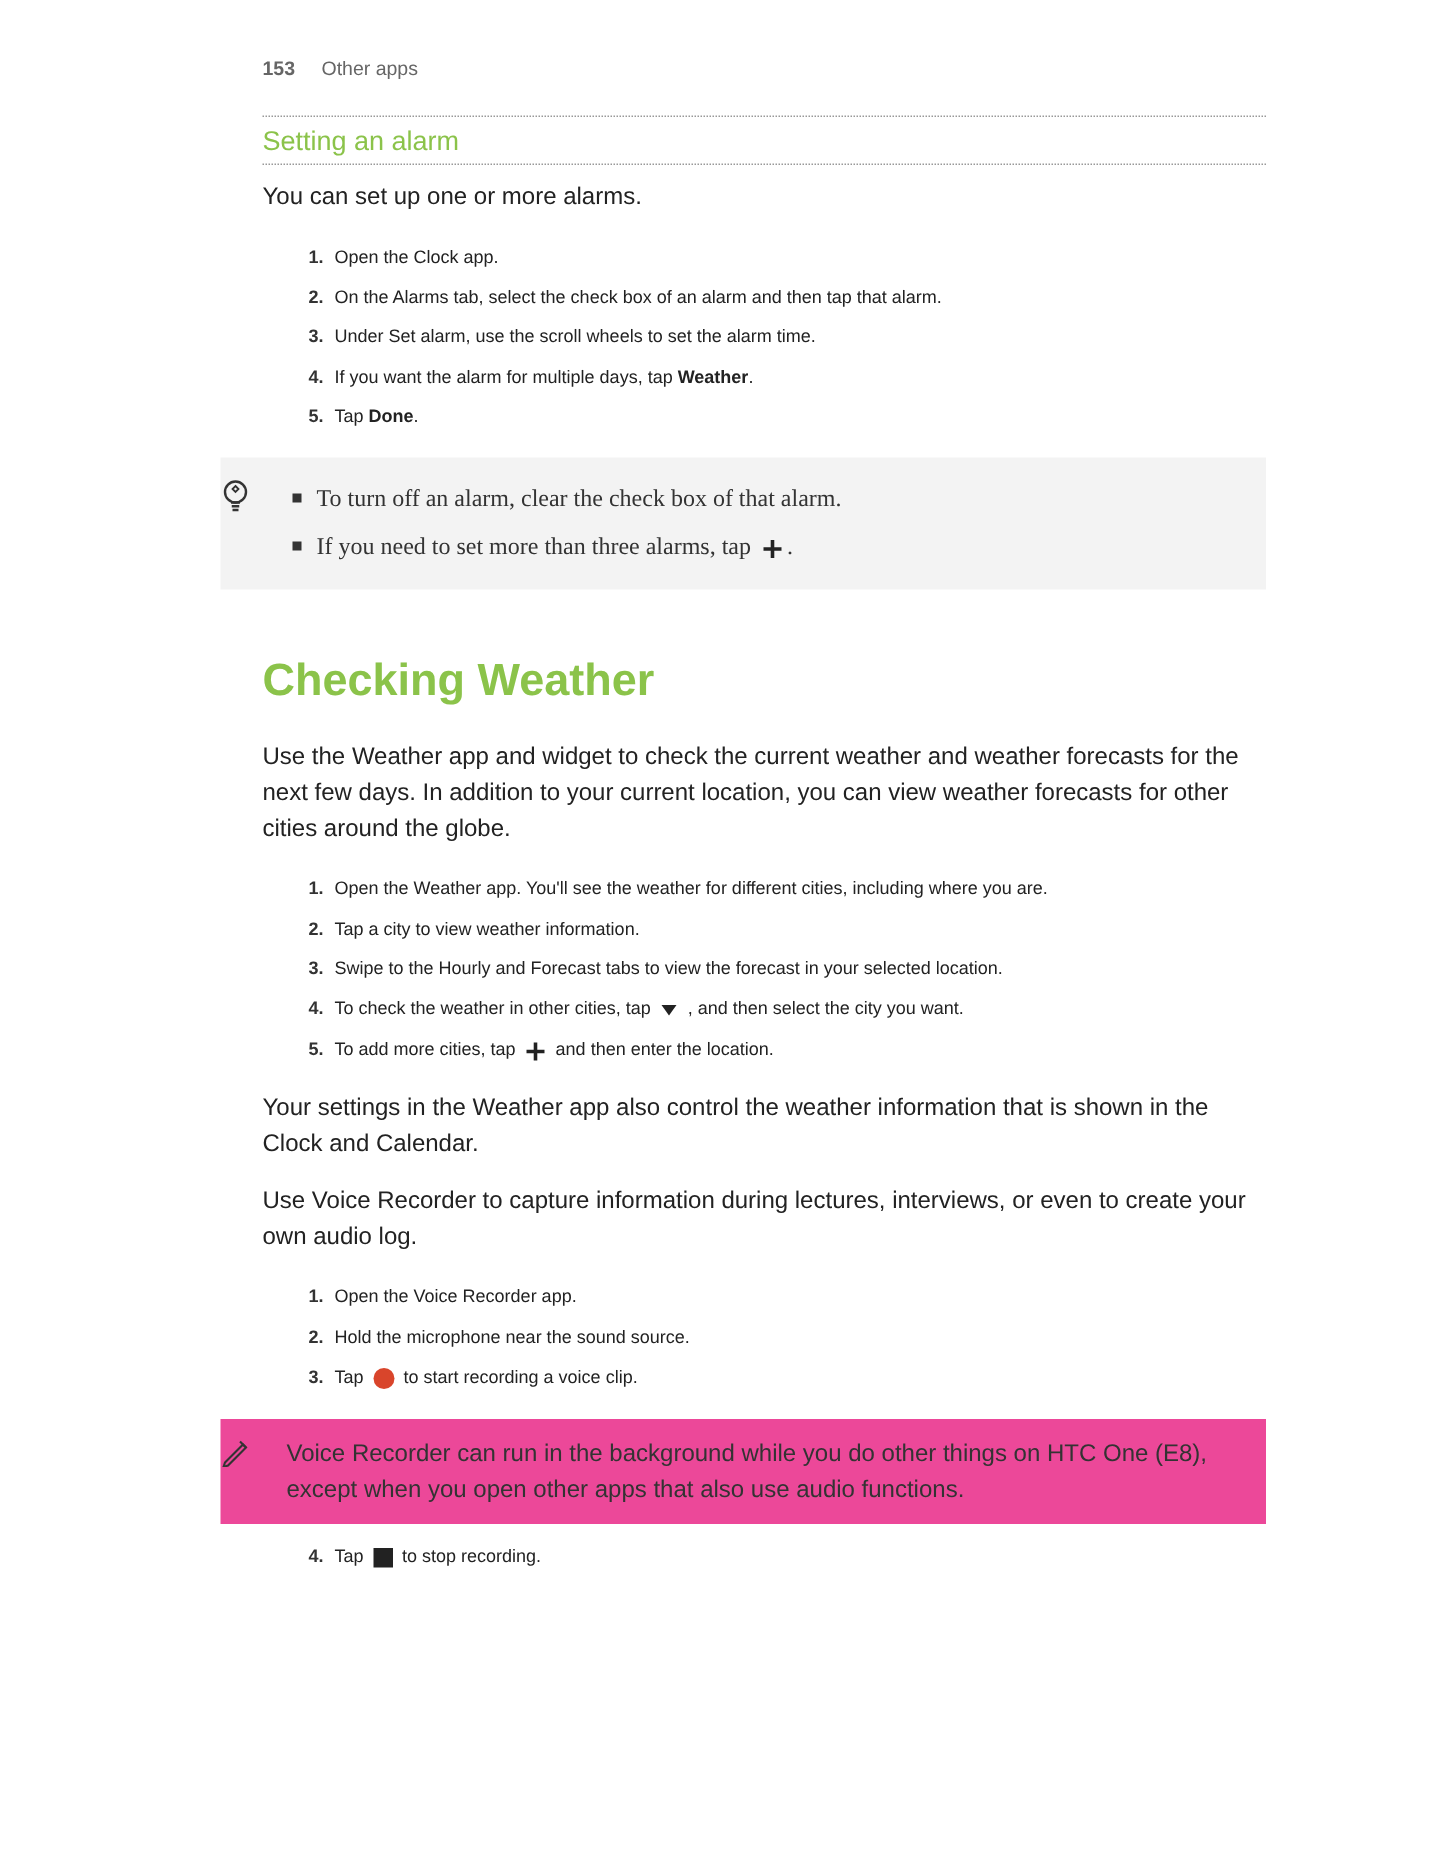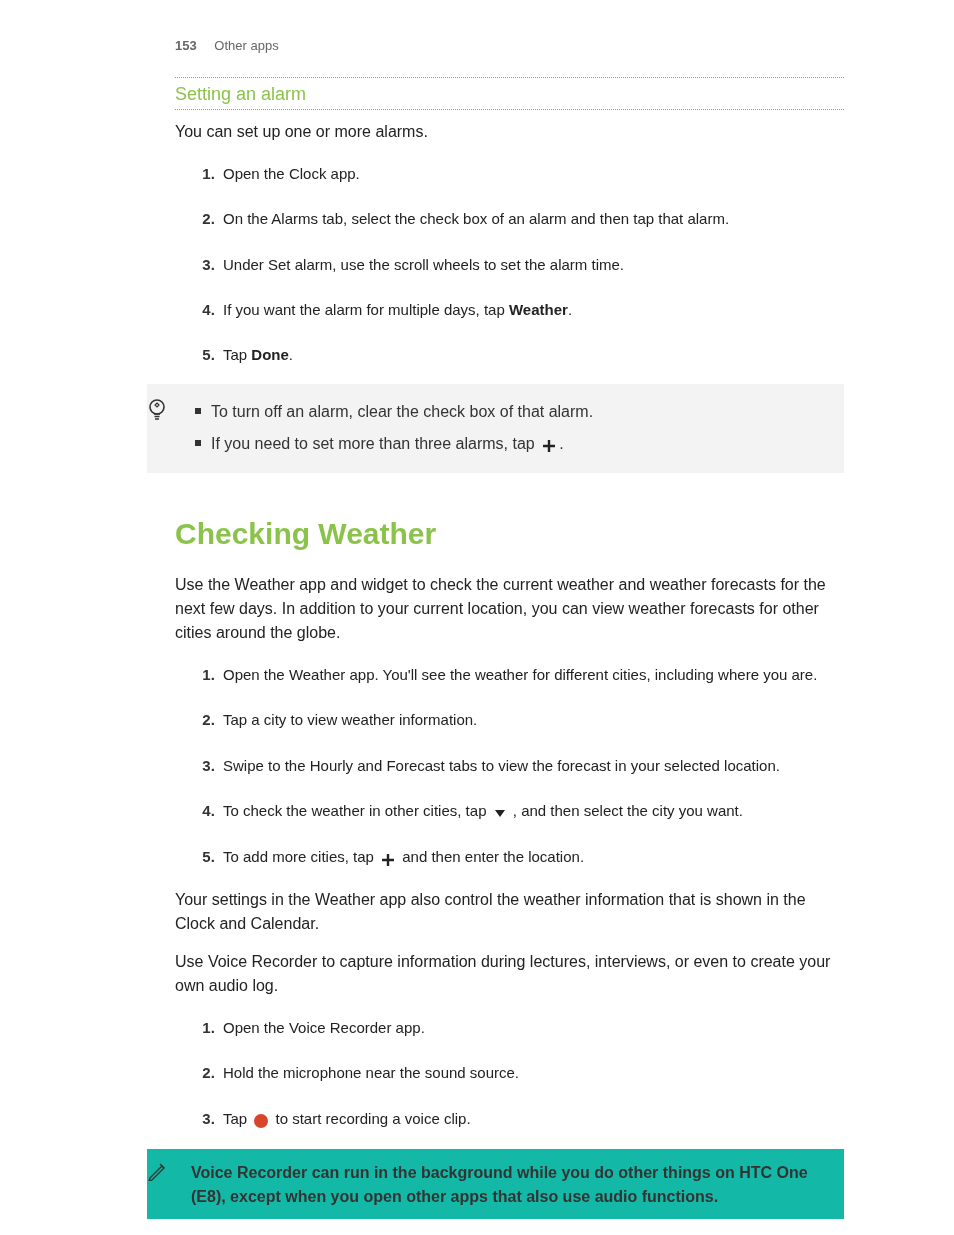--- a/index.html
+++ b/index.html
@@ -41,67 +41,66 @@
     font-size: 16px;
     line-height: 1.5;
     margin: 10px 0 14px 0;
     color: #222;
   }
   ol.steps {
     padding-left: 44px;
     margin: 8px 0 14px 0;
   }
   ol.steps li {
-    font-size: 15px;
+    font-size: 12px;
     line-height: 1.55;
     padding: 4px 0 4px 4px;
     color: #222;
-    margin-top: 14px;
   }
   ol.steps li::marker { font-weight: 600; color: #333; }
   .bold { font-weight: 600; color:#222; }
   .tip-box {
     display: flex;
     background: #f3f3f3;
     padding: 12px 14px 12px 0;
     margin-left: -28px;
   }
   .tip-icon-col {
     width: 44px;
     text-align: center;
     flex: 0 0 44px;
     padding-top: 2px;
   }
   .tip-list {
     list-style: none;
     padding: 0;
     margin: 0;
     flex: 1;
+    font-family: Liberation Serif, serif;
   }
   .tip-list li {
     position: relative;
     padding: 4px 0 4px 20px;
     font-size: 16px;
     line-height: 1.5;
   }
   .tip-list li::before {
     content: "";
     position: absolute;
     left: 4px;
     top: 12px;
     width: 6px;
     height: 6px;
     background: #333;
   }
   .note-box {
     display: flex;
-    background: #14b8a6;
+    background: #ec4899;
     padding: 10px 14px 10px 0;
     margin-left: -28px;
-    font-weight: bold;
   }
   .note-text {
     flex: 1;
     font-size: 16px;
     line-height: 1.5;
     padding-top: 2px;
   }
   .inline-icon {
     display: inline-block;
     vertical-align: middle;

